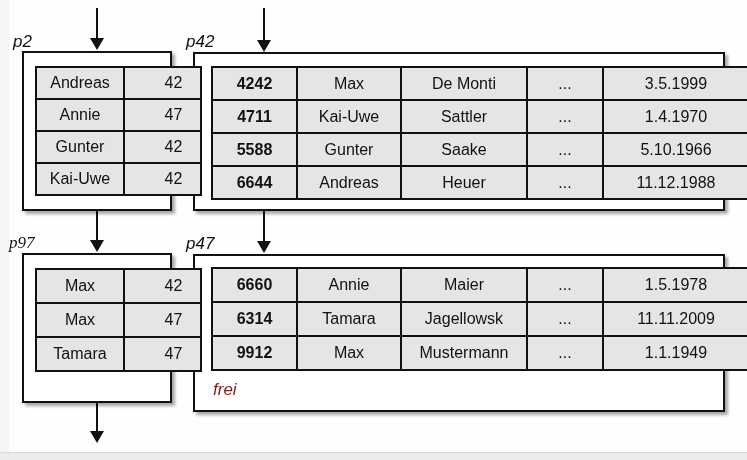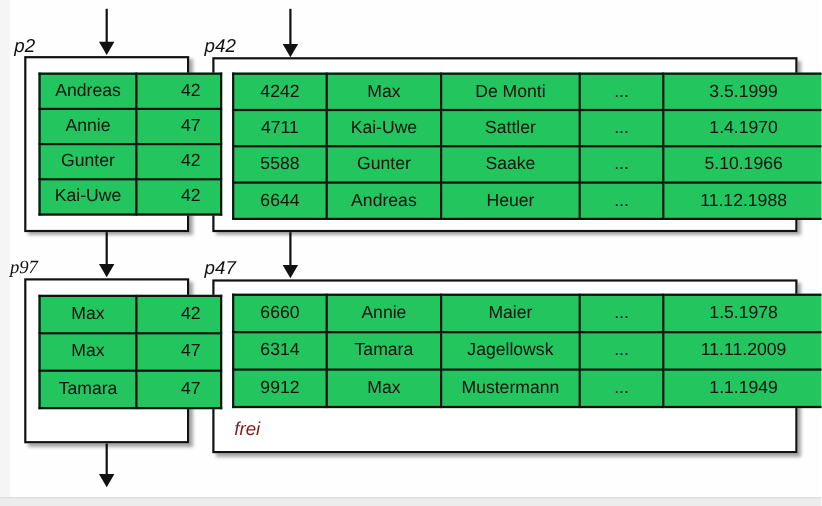--- a/index.html
+++ b/index.html
@@ -38,39 +38,39 @@
     position: absolute;
     font-size: 17px;
     font-style: italic;
     color: #111111;
     line-height: 1;
   }
   table.grid {
     position: absolute;
     border-collapse: collapse;
     table-layout: fixed;
-    background: #22c55e;
+    background: #e5e5e5;
   }
   table.grid td {
     border: 2px solid #111111;
     text-align: center;
     vertical-align: middle;
     font-size: 16px;
     padding: 0 2px;
     overflow: hidden;
     white-space: nowrap;
   }
   .kv { width: 131px; }
   .kv td.c-name  { width: 82px; }
   .kv td.c-val   { width: 49px; padding-left: 24px; }
   .kv tr { height: 32px; }
   .kv.kv-p97 tr { height: 34px; }
 
   .rec { width: 507px; }
-  .rec td.c-id    { width: 79px; }
+  .rec td.c-id    { width: 79px; font-weight: bold; }
   .rec td.c-first { width: 98px; }
   .rec td.c-last  { width: 120px; }
   .rec td.c-dots  { width: 70px; }
   .rec td.c-date  { width: 140px; }
   .rec tr { height: 33px; }
   .rec.rec-p47 tr { height: 34px; }
 
   .free-label {
     position: absolute;
     font-size: 17px;

